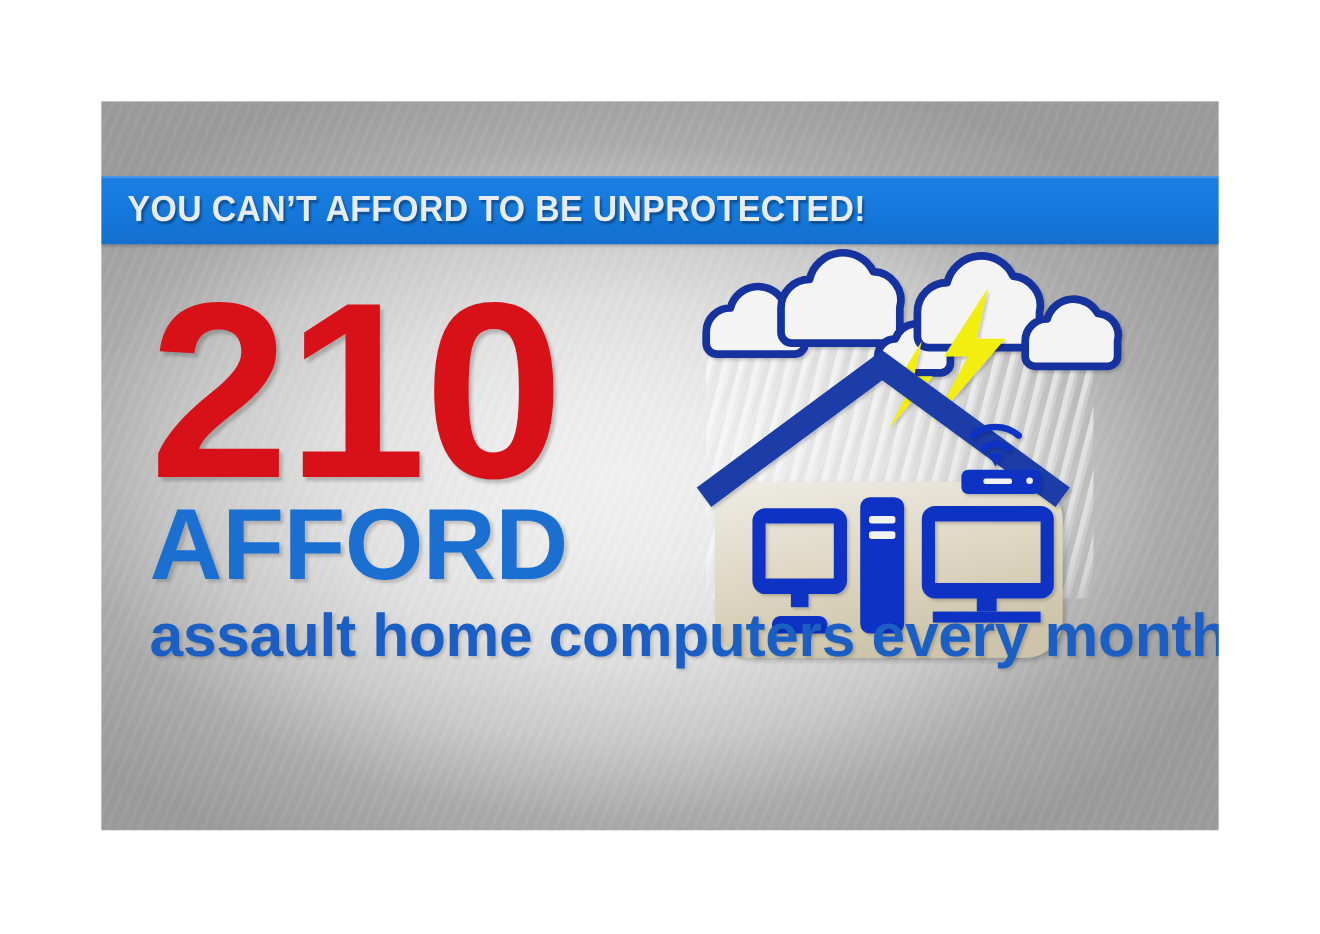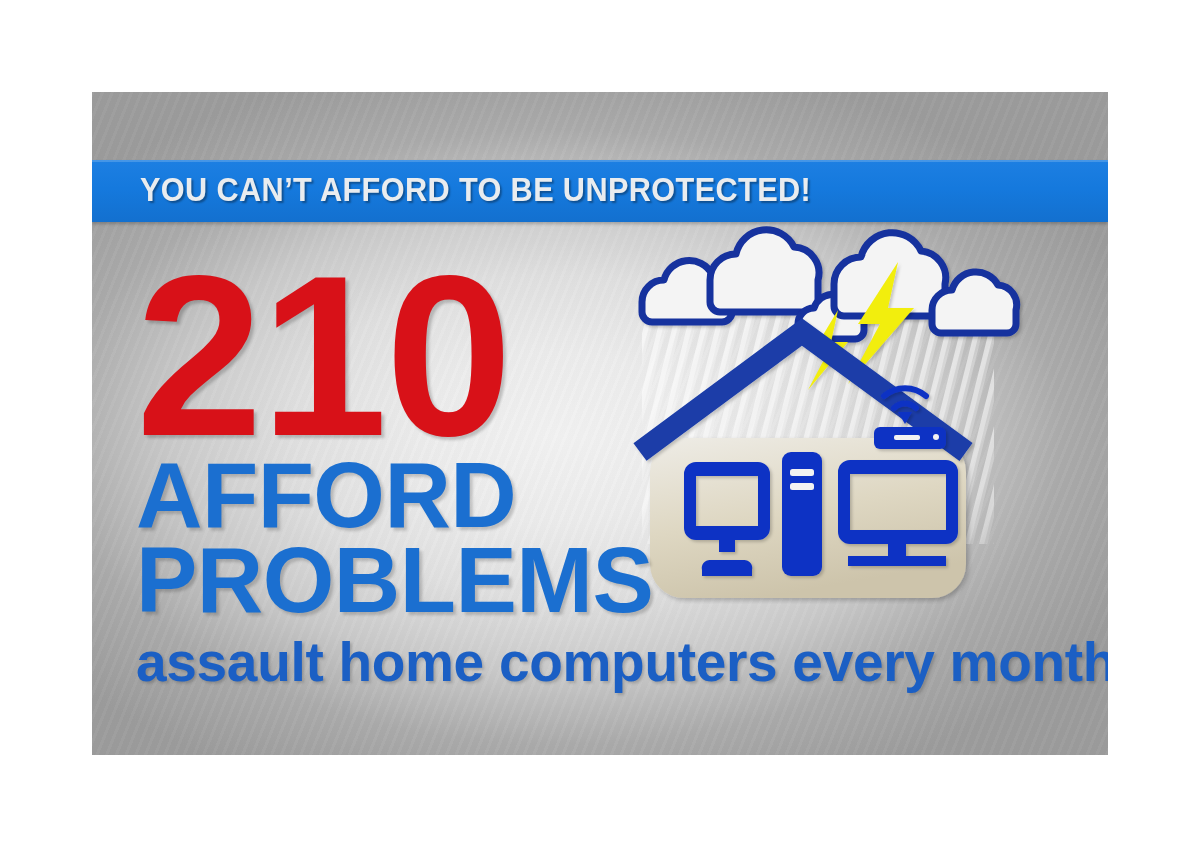--- a/index.html
+++ b/index.html
@@ -65,21 +65,21 @@
   }
   #banner::before {
     content: "";
     position: absolute;
     left: 0; right: 0; top: 0;
     height: 2px;
     background: rgba(255,255,255,0.18);
   }
   #banner-text {
     position: absolute;
-    left: 48px;
+    left: 24px;
     top: 50%;
     transform: translateY(-52%);
     color: #e9ecef;
     font-family: "Liberation Sans Narrow", "Liberation Sans", sans-serif;
     font-size: 33px;
     font-weight: bold;
     letter-spacing: 0.4px;
     white-space: nowrap;
     transform-origin: left center;
     text-shadow: 2px 2px 2px rgba(0,0,0,0.33);
@@ -262,21 +262,20 @@
 
     <div id="banner">
       <div id="banner-text">
         <span>YOU CAN’T AFFORD TO BE UNPROTECTED!</span>
       </div>
     </div>
 
     <div id="headline-block">
       <div id="big-number">210</div>
       <div id="line-power">AFFORD</div>
-      <div id="line-problems">PROBLEMS</div>
       <div id="sub-line">assault home computers every month.</div>
     </div>
 
   </div>
 
   <div id="frame-top"></div>
   <div id="frame-left"></div>
   <div id="frame-right"></div>
   <div id="frame-bottom"></div>
 

